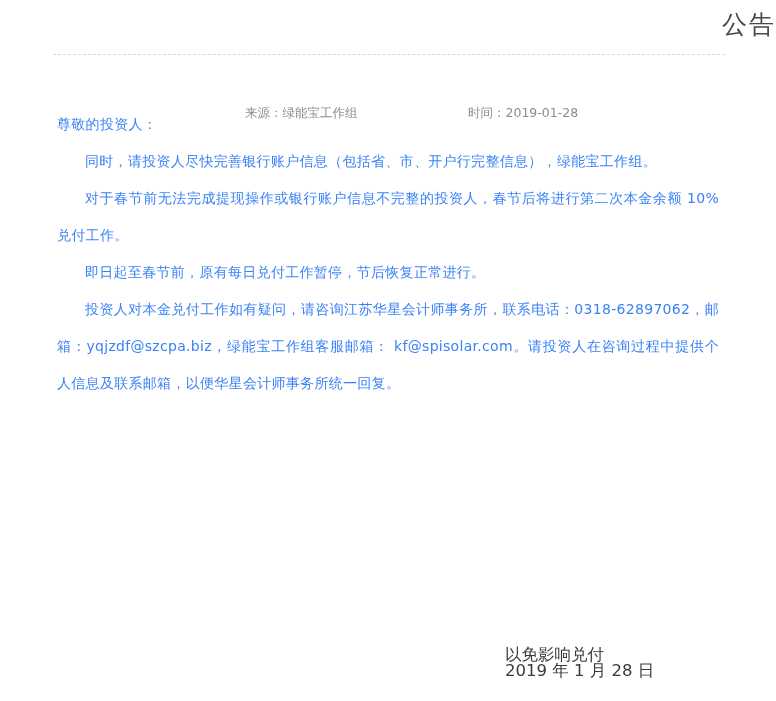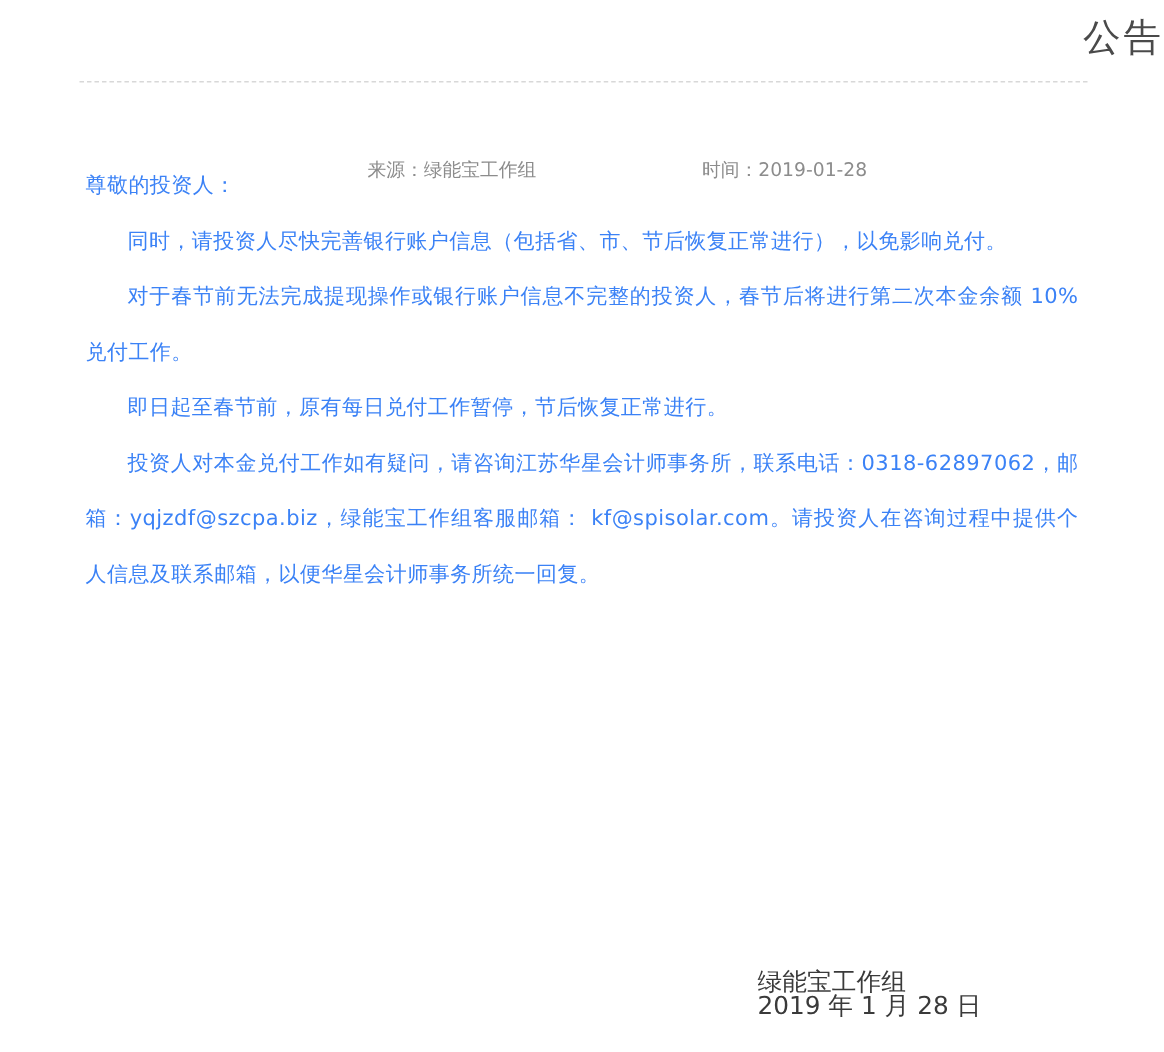--- a/index.html
+++ b/index.html
@@ -125,28 +125,28 @@
     <span class="meta-source">来源：绿能宝工作组</span>
     <span class="meta-time">时间：2019-01-28</span>
   </div>
 
   <div class="body-block">
 
     <p class="para noindent">尊敬的投资人：</p>
 
 
 
-    <p class="para indent">同时，请投资人尽快完善银行账户信息（包括省、市、节后恢复正常进行），以免影响兑付。</p>
+    <p class="para indent">同时，请投资人尽快完善银行账户信息（包括省、市、开户行完整信息），绿能宝工作组。</p>
 
     <p class="para indent">对于春节前无法完成提现操作或银行账户信息不完整的投资人，春节后将进行第二次本金余额 10%兑付工作。</p>
 
     <p class="para indent">即日起至春节前，原有每日兑付工作暂停，节后恢复正常进行。</p>
 
     <p class="para indent">投资人对本金兑付工作如有疑问，请咨询江苏华星会计师事务所，联系电话：0318-62897062，邮箱：yqjzdf@szcpa.biz，绿能宝工作组客服邮箱： kf@spisolar.com。请投资人在咨询过程中提供个人信息及联系邮箱，以便华星会计师事务所统一回复。</p>
 
   </div>
 
   <div class="signature">
-    <div class="sig-line sig-org">绿能宝工作组</div>
+    <div class="sig-line sig-org">以免影响兑付</div>
     <div class="sig-line sig-date">2019 年 1 月 28 日</div>
   </div>
 
 </div>
 
 </body></html>

